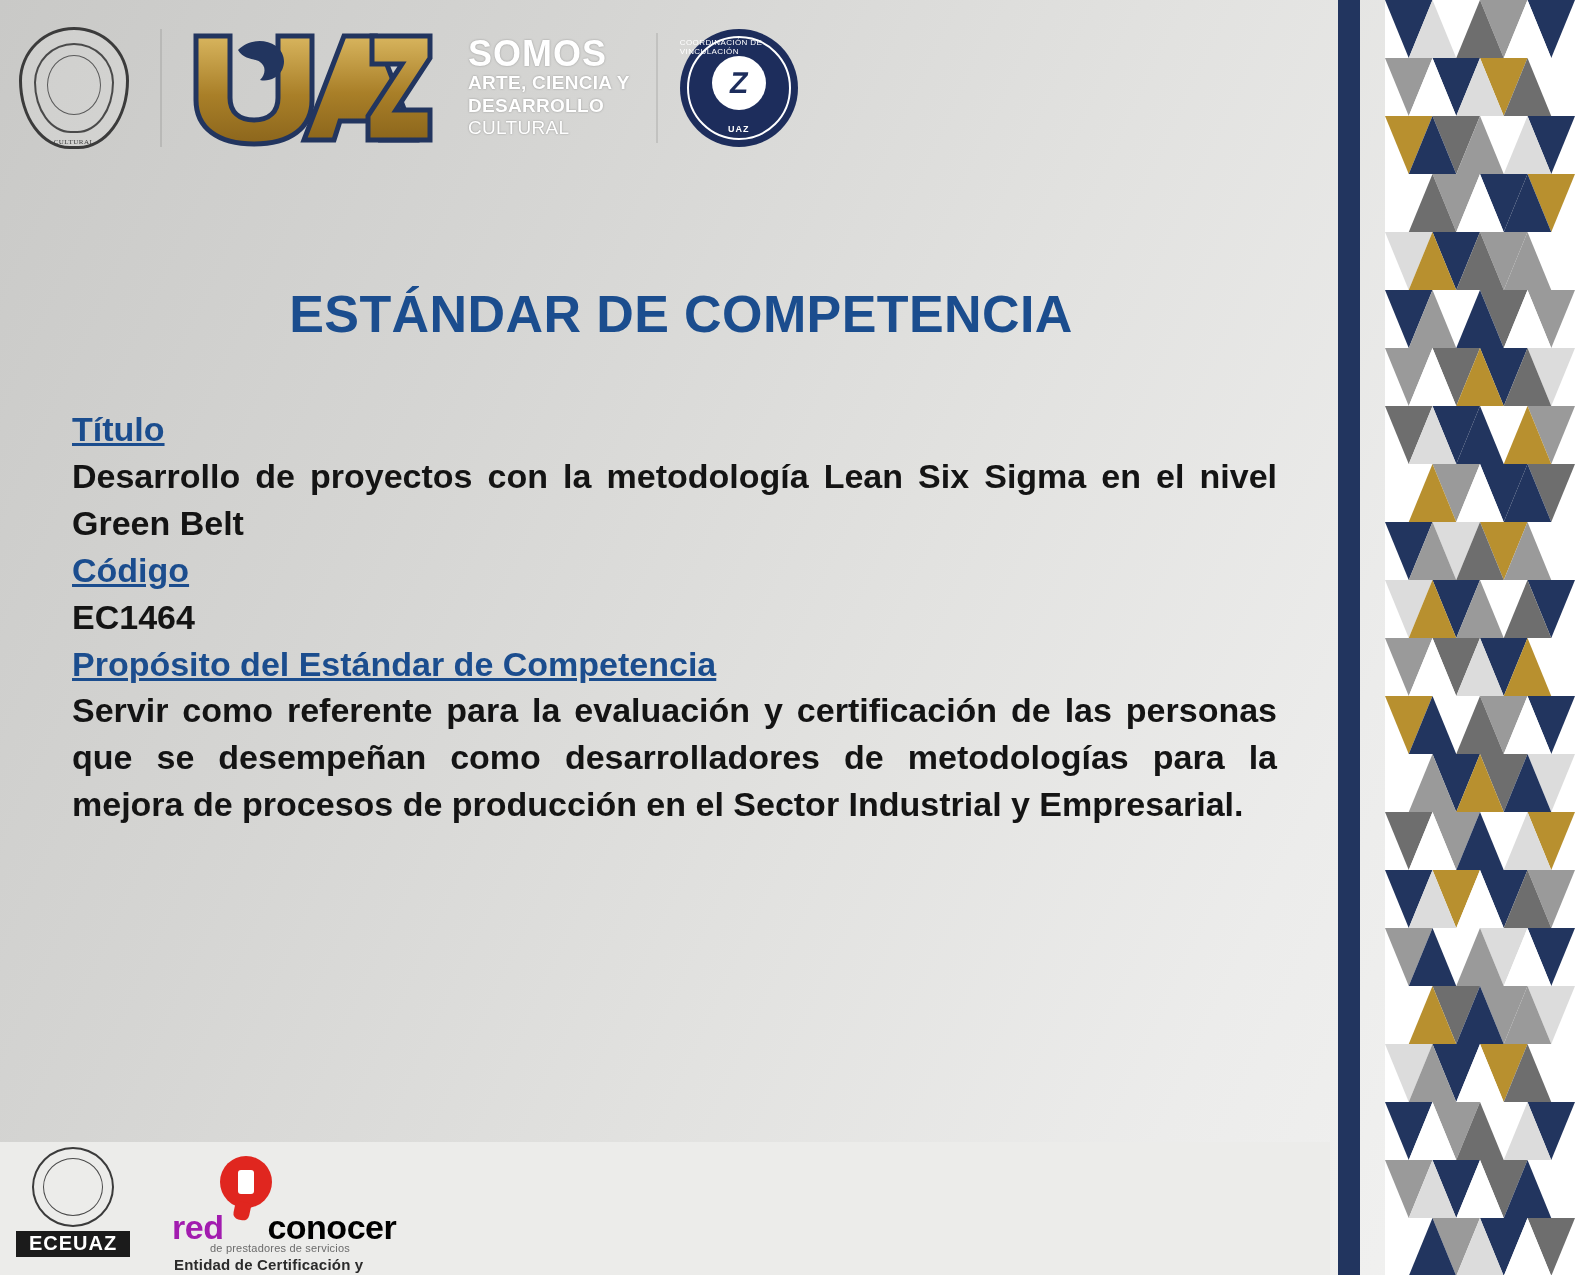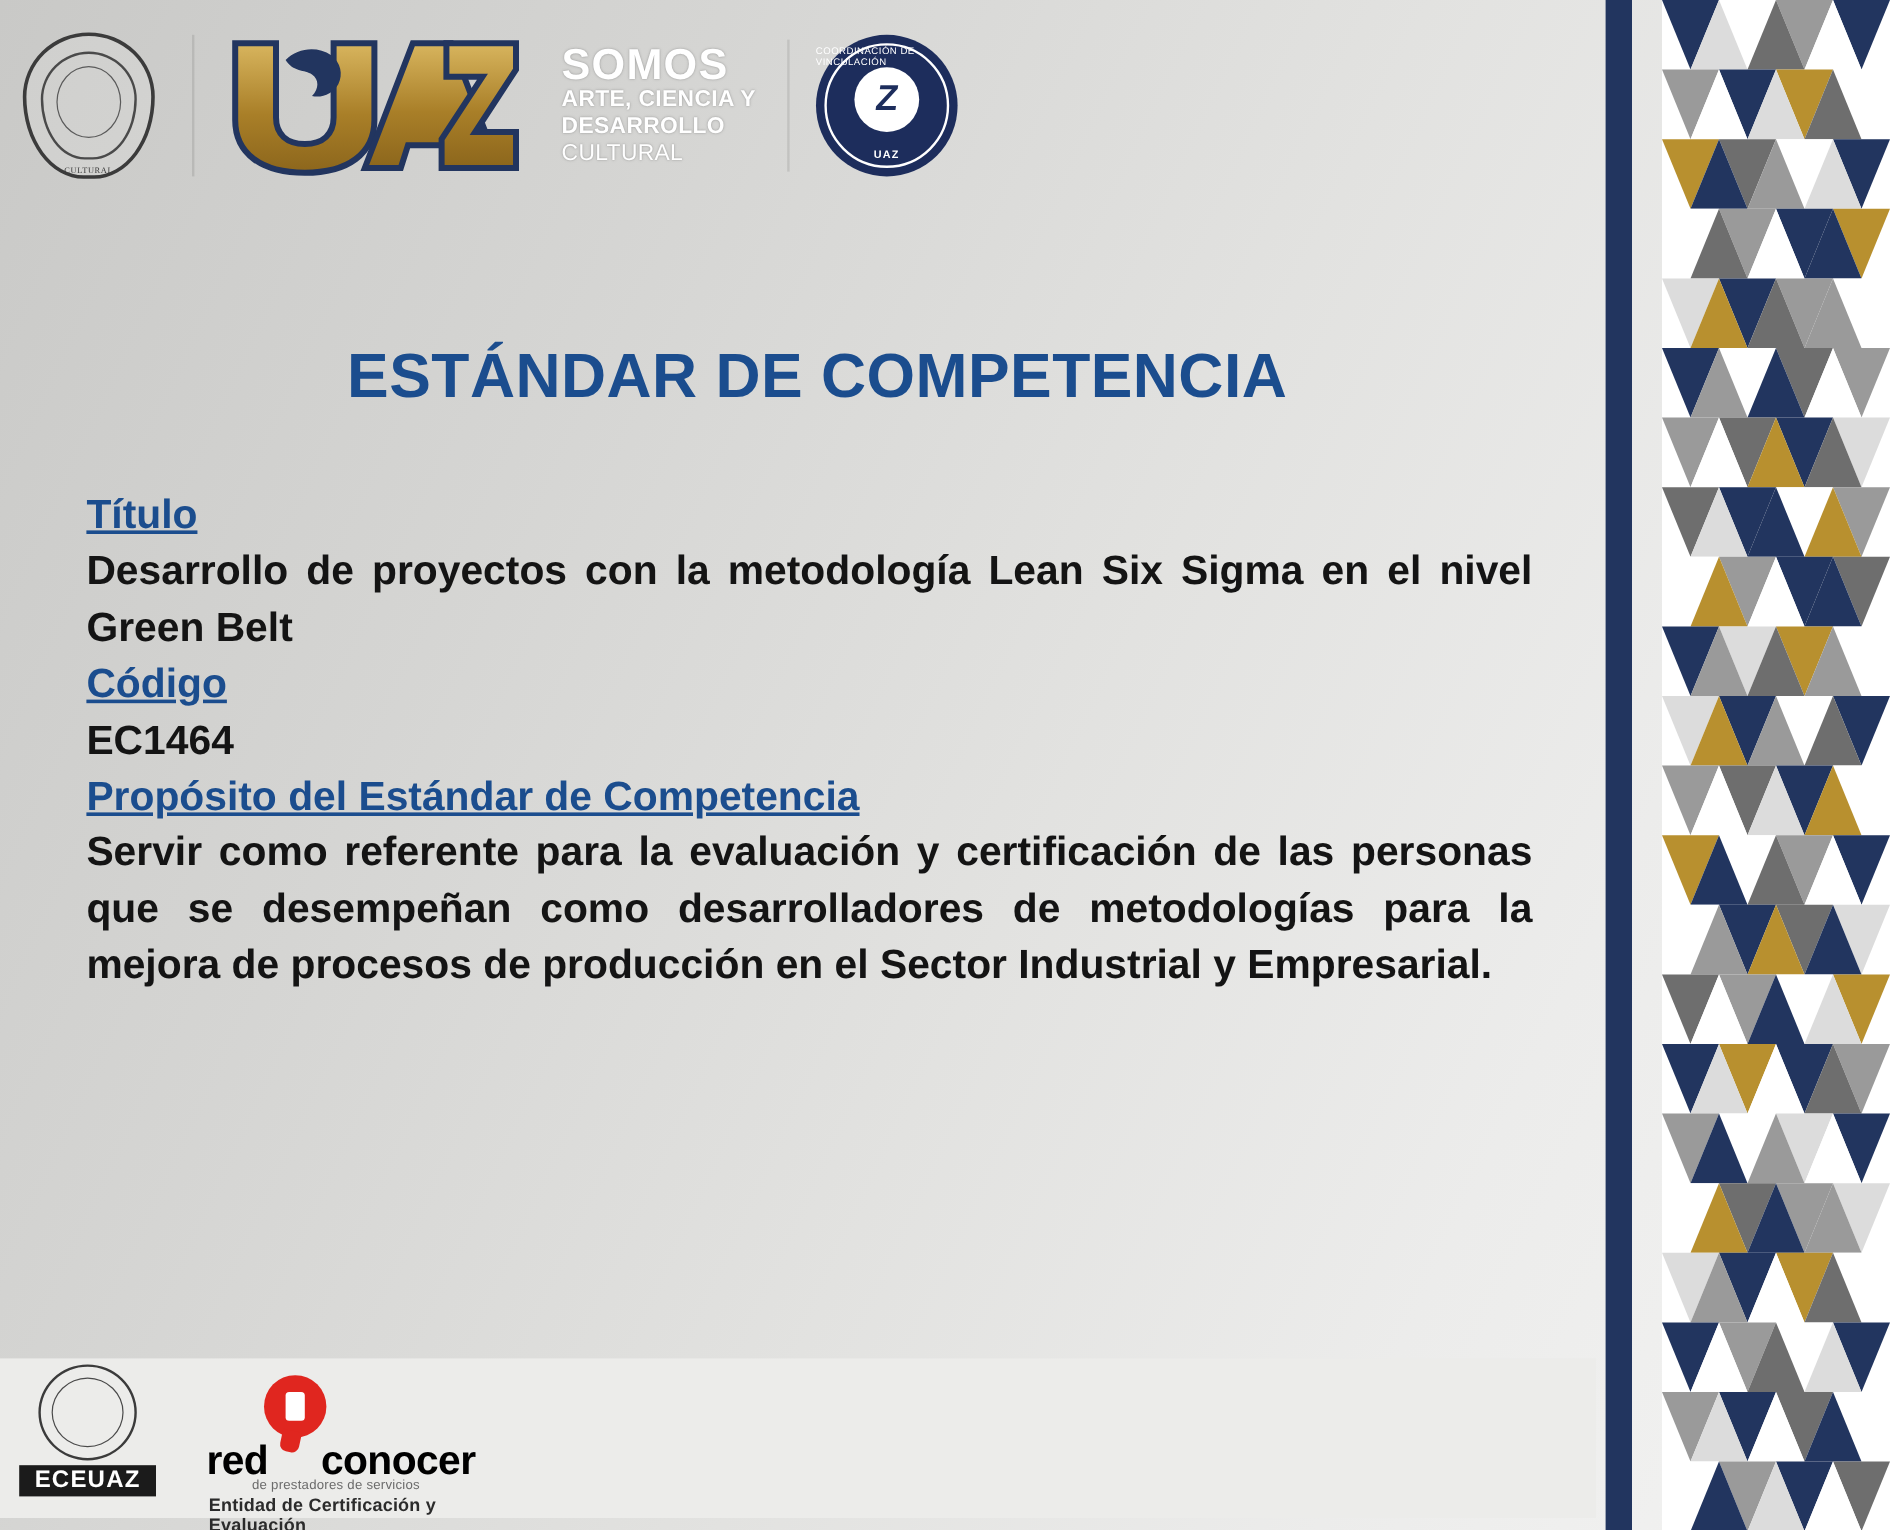--- a/index.html
+++ b/index.html
@@ -224,21 +224,21 @@
     margin: 0;
   }
   .para.nojust {
     text-align: left;
   }
 
   
   .footer {
     position: absolute;
     left: 0;
-    bottom: 10px;
+    bottom: 0;
     width: 1330px;
     height: 133px;
     background: #ececea;
     display: flex;
     align-items: center;
     padding-left: 14px;
     box-sizing: border-box;
   }
   .eceuaz {
     width: 118px;
@@ -319,21 +319,21 @@
     border-radius: 3px;
   }
   .redconocer .wordmark {
     position: absolute;
     left: 0;
     top: 54px;
     font-size: 34px;
     font-weight: bold;
     letter-spacing: -0.5px;
   }
-  .redconocer .wordmark .red { color: #000000; }
+  .redconocer .wordmark .red { color: #a21caf; }
   .redconocer .wordmark .conocer { color: #000000; padding-left: 44px; }
   .redconocer .tag1 {
     position: absolute;
     left: 2px;
     top: 88px;
     font-size: 11px;
     color: #6b6b6b;
     letter-spacing: 0.2px;
     margin-left: 36px;
   }

